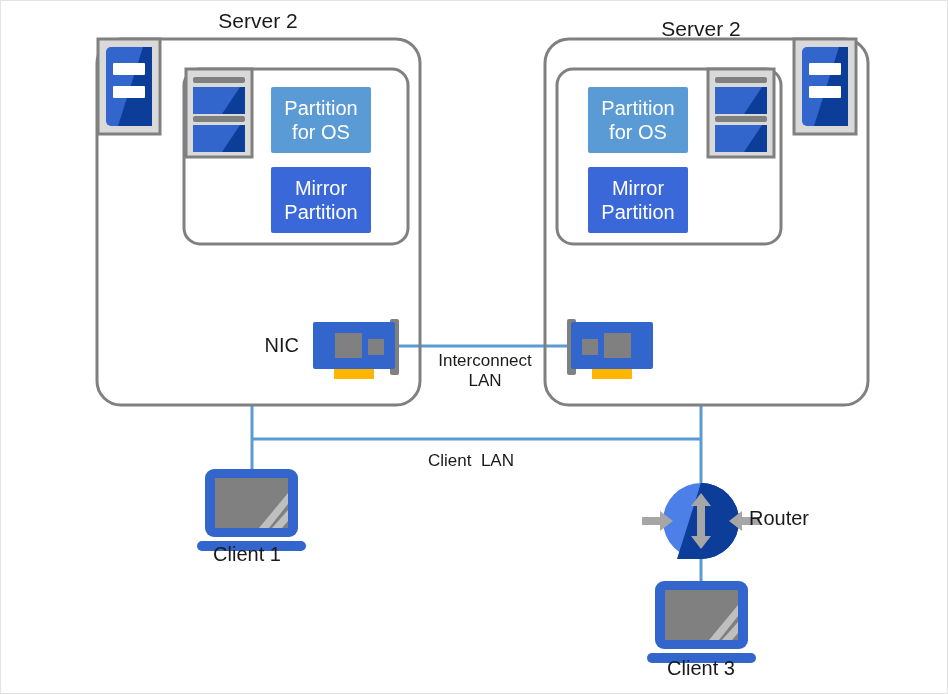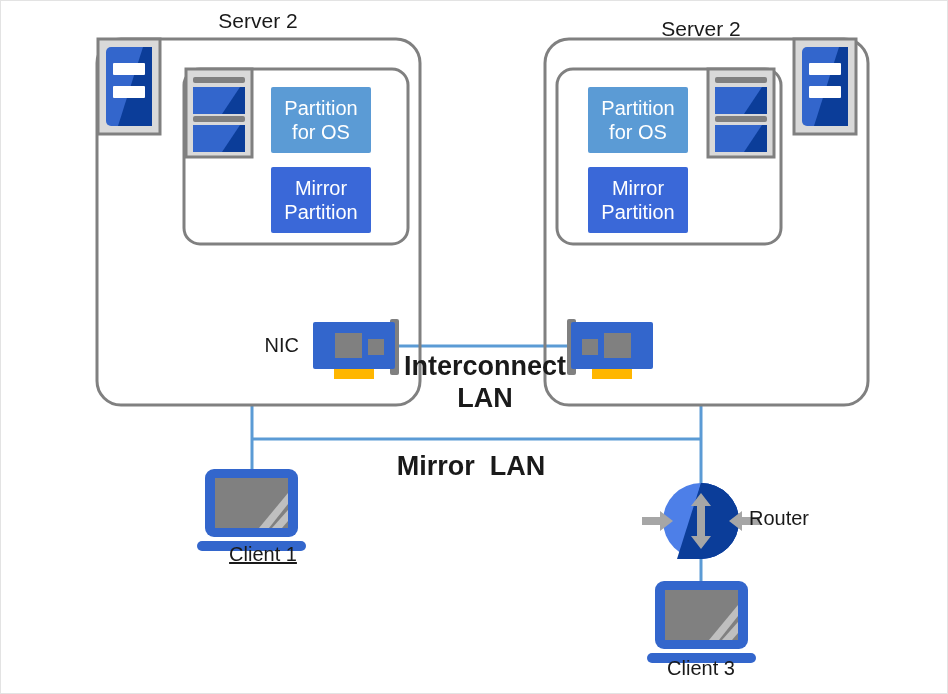--- a/index.html
+++ b/index.html
@@ -35,23 +35,22 @@
   }
   .lbl-title {
     font-size: 21px;
     text-align: center;
   }
   .lbl-node {
     font-size: 20px;
     text-align: center;
   }
   .lbl-link {
-    font-size: 27px;
-    text-align: center;
-    font-weight: bold;
+    font-size: 17px;
+    text-align: center;
   }
   .lbl-nic {
     font-size: 20px;
     text-align: right;
   }
   .part-box {
     position: absolute;
     border-radius: 2px;
     color: #ffffff;
     font-size: 20px;
@@ -199,21 +198,21 @@
 
   <div class="lbl lbl-title" style="left:157px; top:8px; width:200px;">Server 2</div>
 
   <div class="lbl lbl-title" style="left:600px; top:8px; width:200px;margin-top:8px;">Server 2</div>
 
   <div class="lbl lbl-nic" style="left:198px; top:333px; width:100px;">NIC</div>
 
   <div class="lbl lbl-link" style="left:396px; top:350px; width:176px;">Interconnect
 LAN</div>
 
-  <div class="lbl lbl-link" style="left:380px; top:450px; width:180px;">Mirror  LAN</div>
+  <div class="lbl lbl-link" style="left:380px; top:450px; width:180px;">Client  LAN</div>
 
   <div class="lbl lbl-node" style="left:748px; top:506px; width:120px; text-align:left;">Router</div>
 
-  <div class="lbl lbl-node" style="left:192px; top:542px; width:140px;text-decoration:underline;">Client 1</div>
+  <div class="lbl lbl-node" style="left:176px; top:542px; width:140px;">Client 1</div>
 
   <div class="lbl lbl-node" style="left:630px; top:656px; width:140px;">Client 3</div>
 
 </div>
 
 </body></html>

